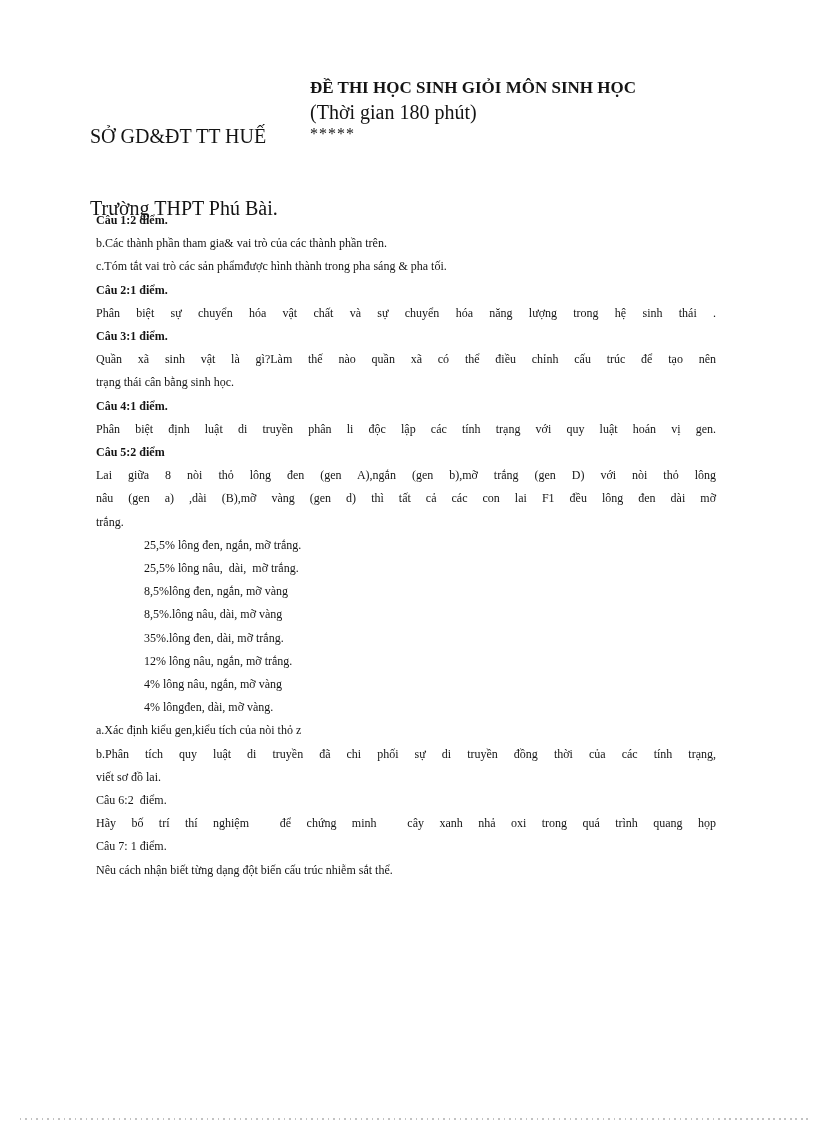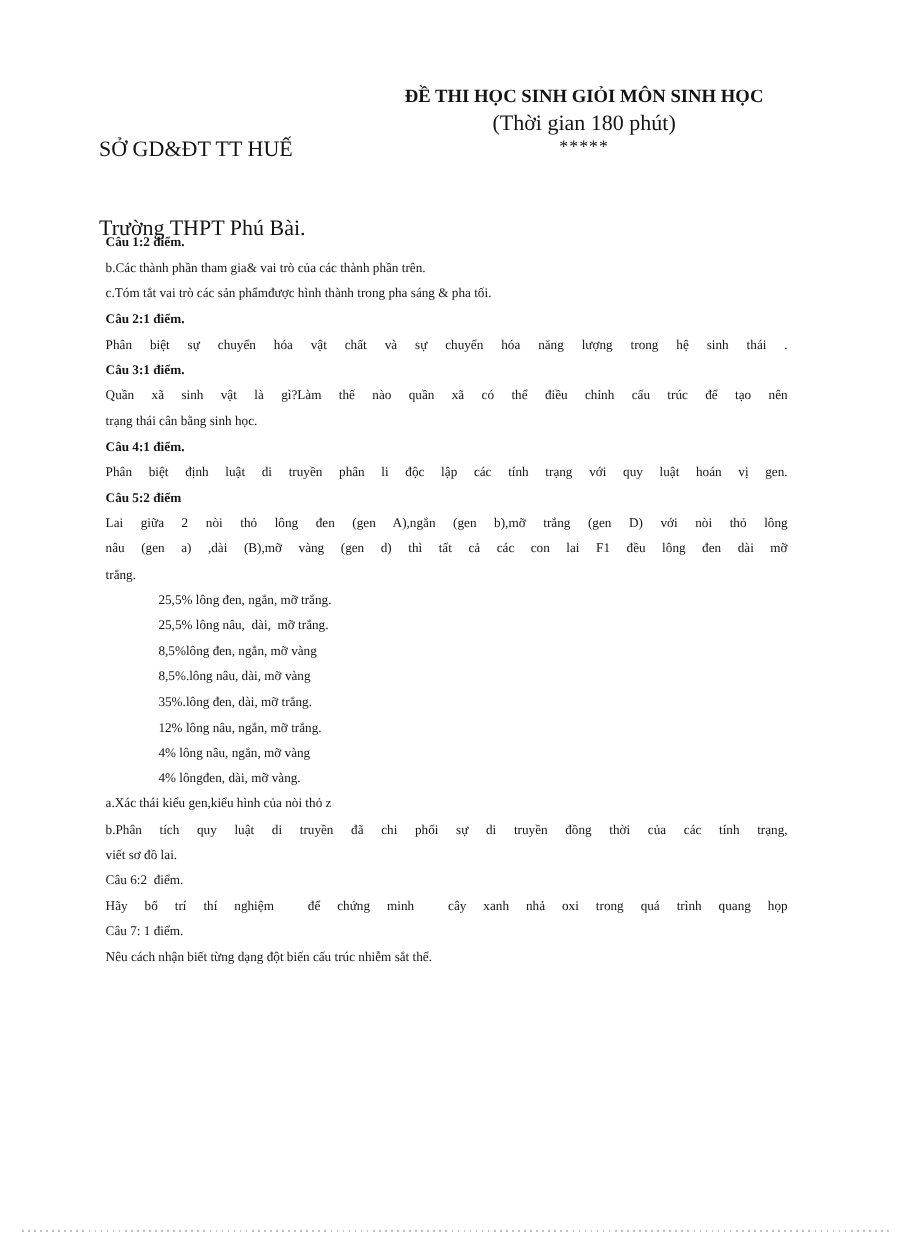--- a/index.html
+++ b/index.html
@@ -10,21 +10,20 @@
     overflow:hidden;
     font-family:"Liberation Serif","DejaVu Serif",serif;
     color:#141414;
   }
   .org-block {
     position:absolute; left:90px; top:76px;
     font-size:20px; line-height:24px; white-space:pre;
   }
   .title-block {
     position:absolute; left:310px; top:76px; width:442px;
-    text-align:center;
   }
   .exam-title { font-size:17px; font-weight:bold; line-height:24px; white-space:pre; }
   .exam-subtitle { font-size:20px; line-height:24px; white-space:pre; }
   .exam-stars { font-size:16px; line-height:20px; letter-spacing:1px; }
   .doc-body {
     position:absolute; left:96px; top:209px; width:620px;
     font-size:12px;
   }
   .line {
     line-height:23.2px; min-height:23.2px;
@@ -59,32 +58,32 @@
       <div class="line">b.Các thành phần tham gia&amp; vai trò của các thành phần trên.</div>
       <div class="line">c.Tóm tắt vai trò các sản phẩmđược hình thành trong pha sáng &amp; pha tối.</div>
       <div class="line b">Câu 2:1 điểm.</div>
       <div class="line j">Phân biệt sự chuyển hóa vật chất và sự chuyển hóa năng lượng trong hệ sinh thái .</div>
       <div class="line b">Câu 3:1 điểm.</div>
       <div class="line j">Quần xã sinh vật là gì?Làm thế nào quần xã có thể điều chỉnh cấu trúc để tạo nên</div>
       <div class="line">trạng thái cân bằng sinh học.</div>
       <div class="line b">Câu 4:1 điểm.</div>
       <div class="line j">Phân biệt định luật di truyền phân li độc lập các tính trạng với quy luật hoán vị gen.</div>
       <div class="line b">Câu 5:2 điểm</div>
-      <div class="line j">Lai giữa 2 nòi thỏ lông đen (gen A),ngắn (gen b),mỡ trắng (gen D) với nòi thỏ lông</div>
+      <div class="line j">Lai giữa 8 nòi thỏ lông đen (gen A),ngắn (gen b),mỡ trắng (gen D) với nòi thỏ lông</div>
       <div class="line j">nâu (gen a) ,dài (B),mỡ vàng (gen d) thì tất cả các con lai F1 đều lông đen dài mỡ</div>
       <div class="line">trắng.</div>
       <div class="line ind">25,5% lông đen, ngắn, mỡ trắng.</div>
       <div class="line ind">25,5% lông nâu,  dài,  mỡ trắng.</div>
       <div class="line ind">8,5%lông đen, ngắn, mỡ vàng</div>
       <div class="line ind">8,5%.lông nâu, dài, mỡ vàng</div>
       <div class="line ind">35%.lông đen, dài, mỡ trắng.</div>
       <div class="line ind">12% lông nâu, ngắn, mỡ trắng.</div>
       <div class="line ind">4% lông nâu, ngắn, mỡ vàng</div>
       <div class="line ind">4% lôngđen, dài, mỡ vàng.</div>
-      <div class="line">a.Xác thái kiểu gen,kiểu hình của nòi thỏ z</div>
+      <div class="line">a.Xác định kiểu gen,kiểu tích của nòi thỏ z</div>
       <div class="line j">b.Phân tích quy luật di truyền đã chi phối sự di truyền đồng thời của các tính trạng,</div>
       <div class="line">viết sơ đồ lai.</div>
       <div class="line">Câu 6:2  điểm.</div>
       <div class="line j">Hãy bố trí thí nghiệm  để chứng minh  cây xanh nhả oxi trong quá trình quang họp</div>
       <div class="line">Câu 7: 1 điểm.</div>
       <div class="line">Nêu cách nhận biết từng dạng đột biến cấu trúc nhiễm sắt thể.</div>
     </div>
 
   <div class="footer-dots"></div>
 

